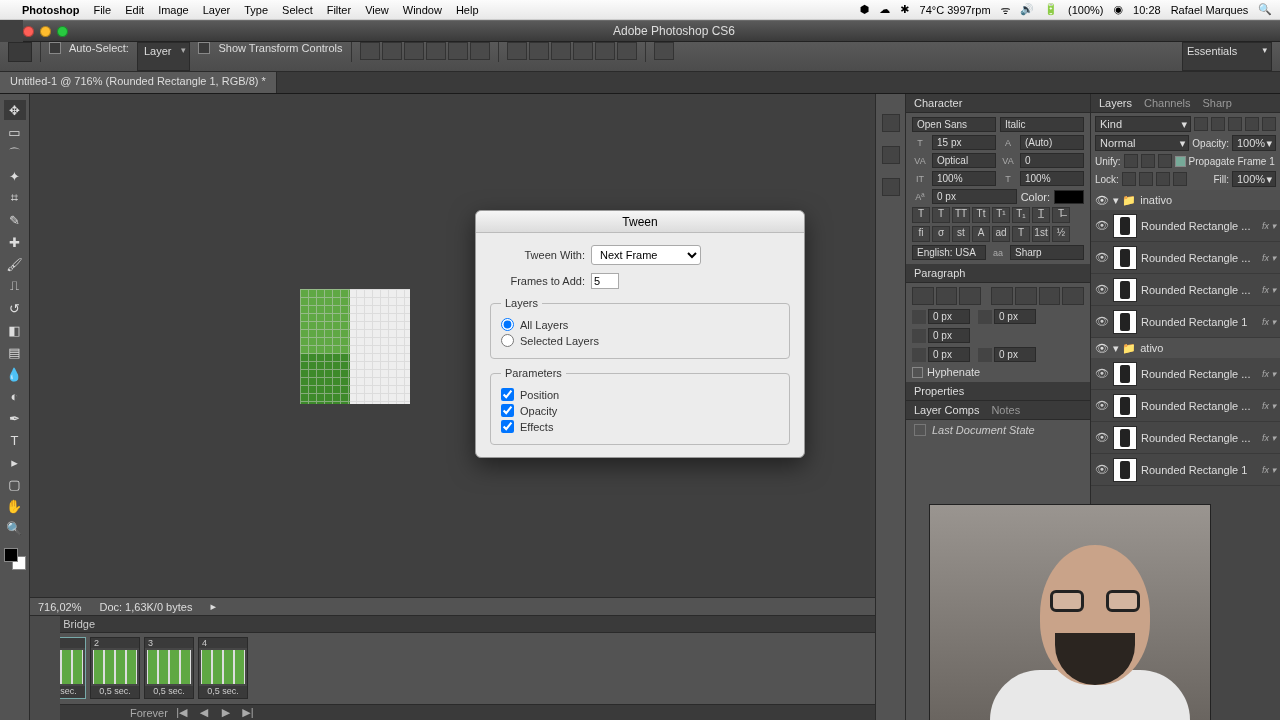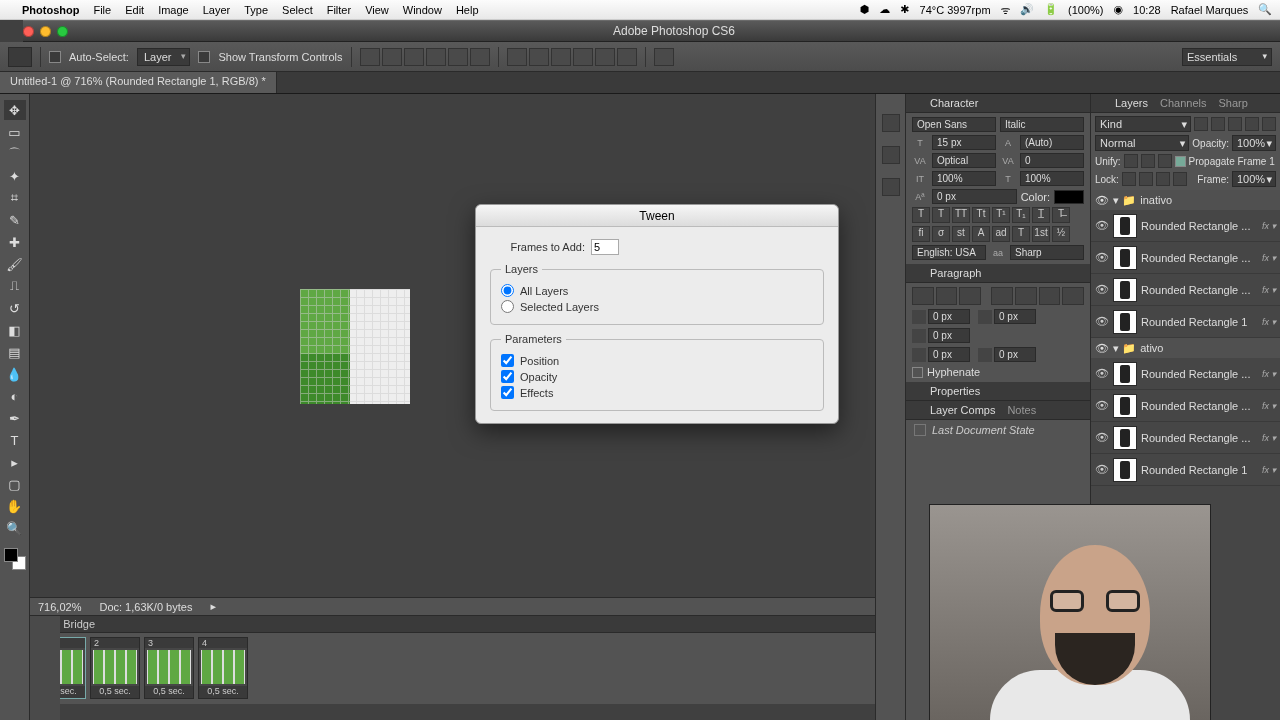--- a/index.html
+++ b/index.html
@@ -14,21 +14,21 @@
 .menubar .right span { font-size:11px; }
 
 
 .titlebar { height:22px; background:linear-gradient(#5a5a5a,#3a3a3a); display:flex; align-items:center; padding-left:0; color:#ccc; border-top:1px solid #6a6a6a; border-bottom:1px solid #222;margin-left:23px; }
 .traffic { display:flex; gap:6px; }
 .traffic span { width:11px; height:11px; border-radius:50%; box-shadow:inset 0 0 0 1px rgba(0,0,0,0.3); }
 .tl-r { background:#ff5f57; } .tl-y { background:#ffbd2e; } .tl-g { background:#28c940; }
 .titlebar .title { flex:1; text-align:center; color:#ddd; font-size:12px; }
 
 
-.optbar { height:30px; background:linear-gradient(#595959,#4c4c4c); display:flex; align-items:center; padding:0 8px; gap:8px; border-bottom:1px solid #2a2a2a; }
+.optbar { height:30px; background:linear-gradient(#595959,#4c4c4c); display:flex; padding:0 8px; gap:8px; border-bottom:1px solid #2a2a2a; }
 .optbar .tool-ind { width:24px; height:20px; background:#3a3a3a; border:1px solid #2a2a2a; }
 .optbar .chk { width:12px; height:12px; border:1px solid #888; background:#3a3a3a; display:inline-block; }
 .optbar .sel { background:#3a3a3a; border:1px solid #2a2a2a; padding:2px 18px 2px 6px; color:#ddd; position:relative; }
 .optbar .sel::after { content:"▾"; position:absolute; right:4px; font-size:9px; color:#aaa; }
 .optbar .lbl { color:#ddd; }
 .optbar .sep { width:1px; height:20px; background:#333; }
 .optbar .icongrp { display:flex; gap:2px; }
 .optbar .iconbtn { width:20px; height:18px; background:#4a4a4a; border:1px solid #333; }
 .workspace-sel { margin-left:auto; background:#3a3a3a; border:1px solid #2a2a2a; padding:2px 18px 2px 4px; color:#ddd; width:90px; position:relative; }
 .workspace-sel::after { content:"▾"; position:absolute; right:4px; font-size:9px; }
@@ -66,21 +66,21 @@
 .frame .thumb .bars { position:absolute; inset:0; display:flex; }
 .frame .thumb .bars span { flex:1; background:#5fa843; margin:0 1px; }
 .frame .delay { height:12px; background:#3a3a3a; color:#ccc; font-size:9px; text-align:center; }
 .tl-controls { position:absolute; bottom:0; left:0; right:0; height:16px; background:#3a3a3a; display:flex; align-items:center; gap:6px; padding:0 100px; color:#aaa; border-top:1px solid #2a2a2a; }
 .tl-controls .btn { width:16px; text-align:center; cursor:pointer; }
 
 
 .iconbar { width:30px; background:#535353; border-left:1px solid #2a2a2a; display:flex; flex-direction:column; align-items:center; padding-top:20px; gap:14px; }
 .iconbar .i { width:18px; height:18px; background:#444; border:1px solid #333; }
 .panel-col { flex:1; background:#535353; border-left:1px solid #2a2a2a; display:flex; flex-direction:column; }
-.phead { background:#3a3a3a; color:#ddd; padding:3px 24px; border-bottom:1px solid #2a2a2a; display:flex; gap:12px; }
+.phead { background:#3a3a3a; color:#ddd; padding:3px 8px; border-bottom:1px solid #2a2a2a; display:flex; gap:12px; }
 .phead .ptab { color:#999; }
 .phead .ptab.active { color:#ddd; }
 .char-panel { padding:4px 6px; display:flex; flex-direction:column; gap:3px; color:#ddd; }
 .char-row { display:flex; gap:4px; align-items:center; }
 .char-row .fld { background:#3a3a3a; border:1px solid #2a2a2a; padding:1px 4px; flex:1; font-size:10px; min-width:0; }
 .char-row .ic { width:16px; color:#aaa; text-align:center; font-size:9px; }
 .typo-row { display:flex; gap:2px; }
 .typo-row .tb { width:18px; height:16px; background:#444; border:1px solid #333; text-align:center; font-size:10px; color:#ccc; }
 .para-panel { padding:4px 6px; display:flex; flex-direction:column; gap:4px; color:#ddd; }
 .align-row { display:flex; gap:2px; }
@@ -101,21 +101,21 @@
 .lay-list { flex:1; overflow:hidden; background:#464646; }
 .lay-group { display:flex; align-items:center; height:20px; padding:0 4px; gap:4px; background:#505050; color:#ddd; font-size:10px; }
 .lay-item { display:flex; align-items:center; height:32px; padding:0 4px 0 18px; gap:4px; color:#ddd; font-size:10px; border-bottom:1px solid #3a3a3a; }
 .lay-item .eye { width:14px; text-align:center; color:#ccc; margin-left:-14px; }
 .lay-item .th { width:24px; height:24px; background:#fff; border:1px solid #2a2a2a; position:relative; }
 .lay-item .th::after { content:""; position:absolute; left:6px; top:2px; width:10px; height:18px; background:#222; border-radius:2px; }
 .lay-item .nm { flex:1; white-space:nowrap; overflow:hidden; text-overflow:ellipsis; }
 .lay-item .fx { font-style:italic; color:#aaa; font-size:9px; }
 
 
-.dialog { position:absolute; top:204px; left:475px; width:364px; background:#ececec; border:1px solid #999; border-radius:6px; box-shadow:0 8px 24px rgba(0,0,0,0.5); }
+.dialog { position:absolute; top:210px; left:475px; width:330px; background:#ececec; border:1px solid #999; border-radius:6px; box-shadow:0 8px 24px rgba(0,0,0,0.5); }
 .dialog .dtitle { height:22px; background:linear-gradient(#f6f6f6,#dcdcdc); border-bottom:1px solid #bbb; text-align:center; line-height:22px; font-size:12px; border-radius:6px 6px 0 0; }
 .dialog .dbody { padding:12px 14px; display:flex; gap:14px; }
 .dialog .left { flex:1; display:flex; flex-direction:column; gap:8px; }
 .dialog .row { display:flex; align-items:center; gap:6px; }
 .dialog .row .lbl { flex:0 0 95px; text-align:right; color:#333; }
 .dialog select { background:#fff; border:1px solid #aaa; border-radius:3px; padding:2px 4px; width:110px; font-size:11px; }
 .dialog input[type=text] { width:28px; border:1px solid #aaa; padding:1px 2px; background:#fff; }
 .dialog fieldset { border:1px solid #bbb; border-radius:4px; padding:6px 10px 8px; }
 .dialog legend { color:#333; padding:0 4px; }
 .dialog .opt { display:flex; align-items:center; gap:6px; margin:3px 0; color:#333; }
@@ -299,20 +299,27 @@
             <div class="bars">
               <span></span>
               <span></span>
               <span></span>
               <span></span>
             </div>
           </div>
         <div class="delay">0,5 sec.</div>
       </div>
     </div>
+    <div class="tl-controls">
+      <span>Forever</span>
+      <span class="btn">|◀</span>
+      <span class="btn">◀</span>
+      <span class="btn">▶</span>
+      <span class="btn">▶|</span>
+    </div>
     <div class="bot-bar-left"></div>
   </div>
 
   <div class="iconbar">
     <div class="i"></div>
     <div class="i"></div>
     <div class="i"></div>
   </div>
 
   <div class="panel-col" style="width:185px;flex:none">
@@ -459,21 +466,21 @@
           <div class="ib"></div>
           <span class="chkbox"></span>
           <span class="lbl">Propagate Frame 1</span>
         </div>
       <div class="lay-row">
           <span class="lbl">Lock:</span>
           <div class="ib"></div>
           <div class="ib"></div>
           <div class="ib"></div>
           <div class="ib"></div>
-          <span class="lbl" style="margin-left:auto">Frame:</span>
+          <span class="lbl" style="margin-left:auto">Fill:</span>
           <div class="sel" style="flex:0 0 44px">100%</div>
         </div>
     </div>
     <div class="lay-list">
       <div class="lay-group">
           <span>👁</span>
           <span>▾</span>
           <span>📁</span>
           <span>inativo</span>
         </div>
@@ -532,20 +539,24 @@
           <span class="fx">fx ▾</span>
         </div>
     </div>
   </div>
 </div>
 
 <div class="dialog">
   <div class="dtitle">Tween</div>
   <div class="dbody">
     <div class="left">
+      <div class="row">
+        <span class="lbl">Tween With:</span>
+        <select><option>Next Frame</option></select>
+      </div>
       <div class="row">
         <span class="lbl">Frames to Add:</span>
         <input type="text" value="5" style="">
       </div>
       <fieldset>
         <legend>Layers</legend>
         <div class="opt">
             <input type="radio" checked="" style="">
             <span>All Layers</span>
           </div>

